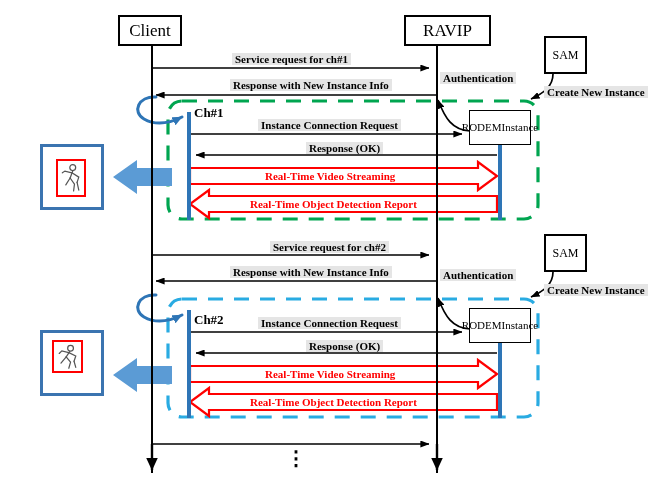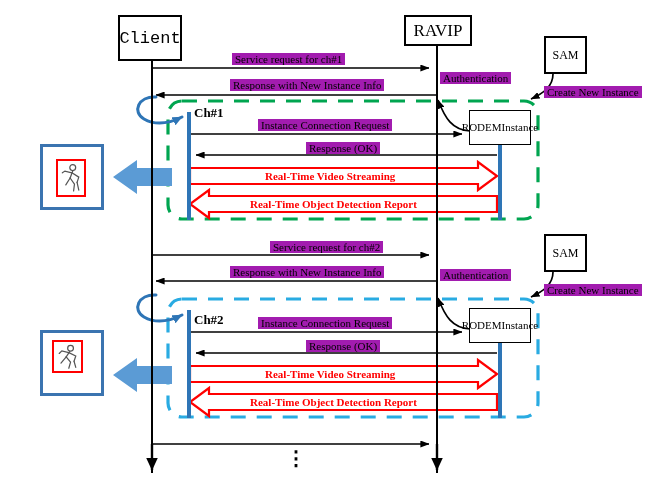--- a/index.html
+++ b/index.html
@@ -1,21 +1,21 @@
 <!DOCTYPE html>
 <html><head>
 <meta charset="utf-8">
 <style>
   html,body{margin:0;padding:0;background:#ffffff;}
   body{width:667px;height:493px;overflow:hidden;
        font-family:"Liberation Serif","DejaVu Serif",serif;}
   #stage{position:relative;width:667px;height:493px;background:#fff;}
   .lbl{position:absolute;font-size:11px;color:#000;white-space:nowrap;
        text-align:center;line-height:12px;}
-  .lbl.bg{background:#a21caf;padding:0 3px;}
+  .lbl.bg{background:#e5e5e5;padding:0 3px;font-weight:bold;}
 
   
   .actorbox{position:absolute;border:2.5px solid #000;background:#fff;
             display:flex;align-items:center;justify-content:center;
             font-size:17px;color:#000;box-sizing:border-box;}
   .smallbox{position:absolute;border:2px solid #000;background:#fff;
             display:flex;align-items:center;justify-content:center;
             font-size:12px;color:#000;box-sizing:border-box;margin-left:12px;}
   .instbox{position:absolute;border:1.8px solid #000;background:#fff;
            display:flex;flex-direction:row;align-items:center;
@@ -131,24 +131,24 @@
   </svg>
 
   <div class="lifeline" style="left:150.8px;top:45px;height:428px;"></div>
   <div class="lifeline" style="left:435.8px;top:45px;height:428px;"></div>
 
   <div class="actbar" style="left:187px;top:112px;height:108px;background:#2e75b6;"></div>
   <div class="actbar" style="left:498px;top:143px;height:77px;background:#2e75b6;"></div>
   <div class="actbar" style="left:187px;top:310px;height:108px;background:#2e75b6;"></div>
   <div class="actbar" style="left:498px;top:341px;height:77px;background:#2e75b6;"></div>
 
-  <div class="actorbox" style="left:118px;top:15px;width:64px;height:46px;font-family:Liberation Mono, monospace;">
+  <div class="actorbox" style="left:118px;top:15px;width:64px;height:31px;">
     <span>Client</span>
   </div>
-  <div class="actorbox" style="left:404px;top:15px;width:68px;height:31px;">
+  <div class="actorbox" style="left:404px;top:15px;width:87px;height:31px;">
     <span>RAVIP</span>
   </div>
 
   <div class="smallbox" style="left:532px;top:36px;width:43px;height:38px;">
     <span>SAM</span>
   </div>
   <div class="smallbox" style="left:532px;top:234px;width:43px;height:38px;">
     <span>SAM</span>
   </div>
 

